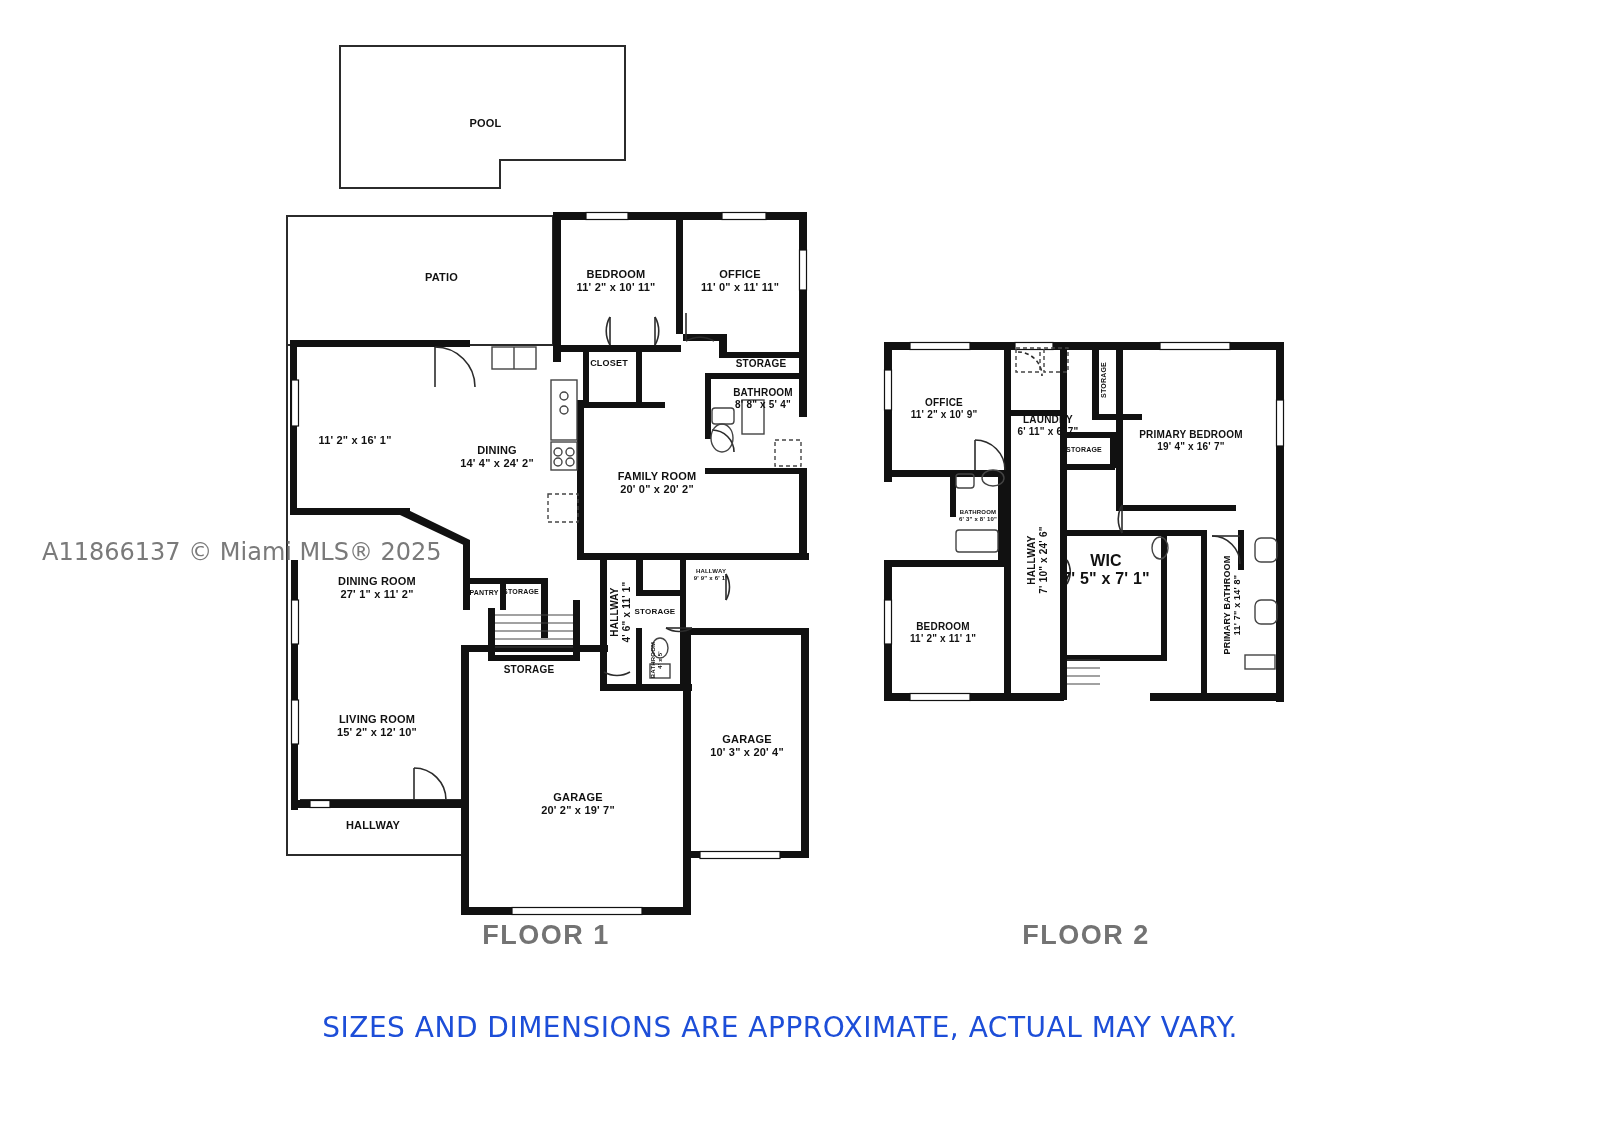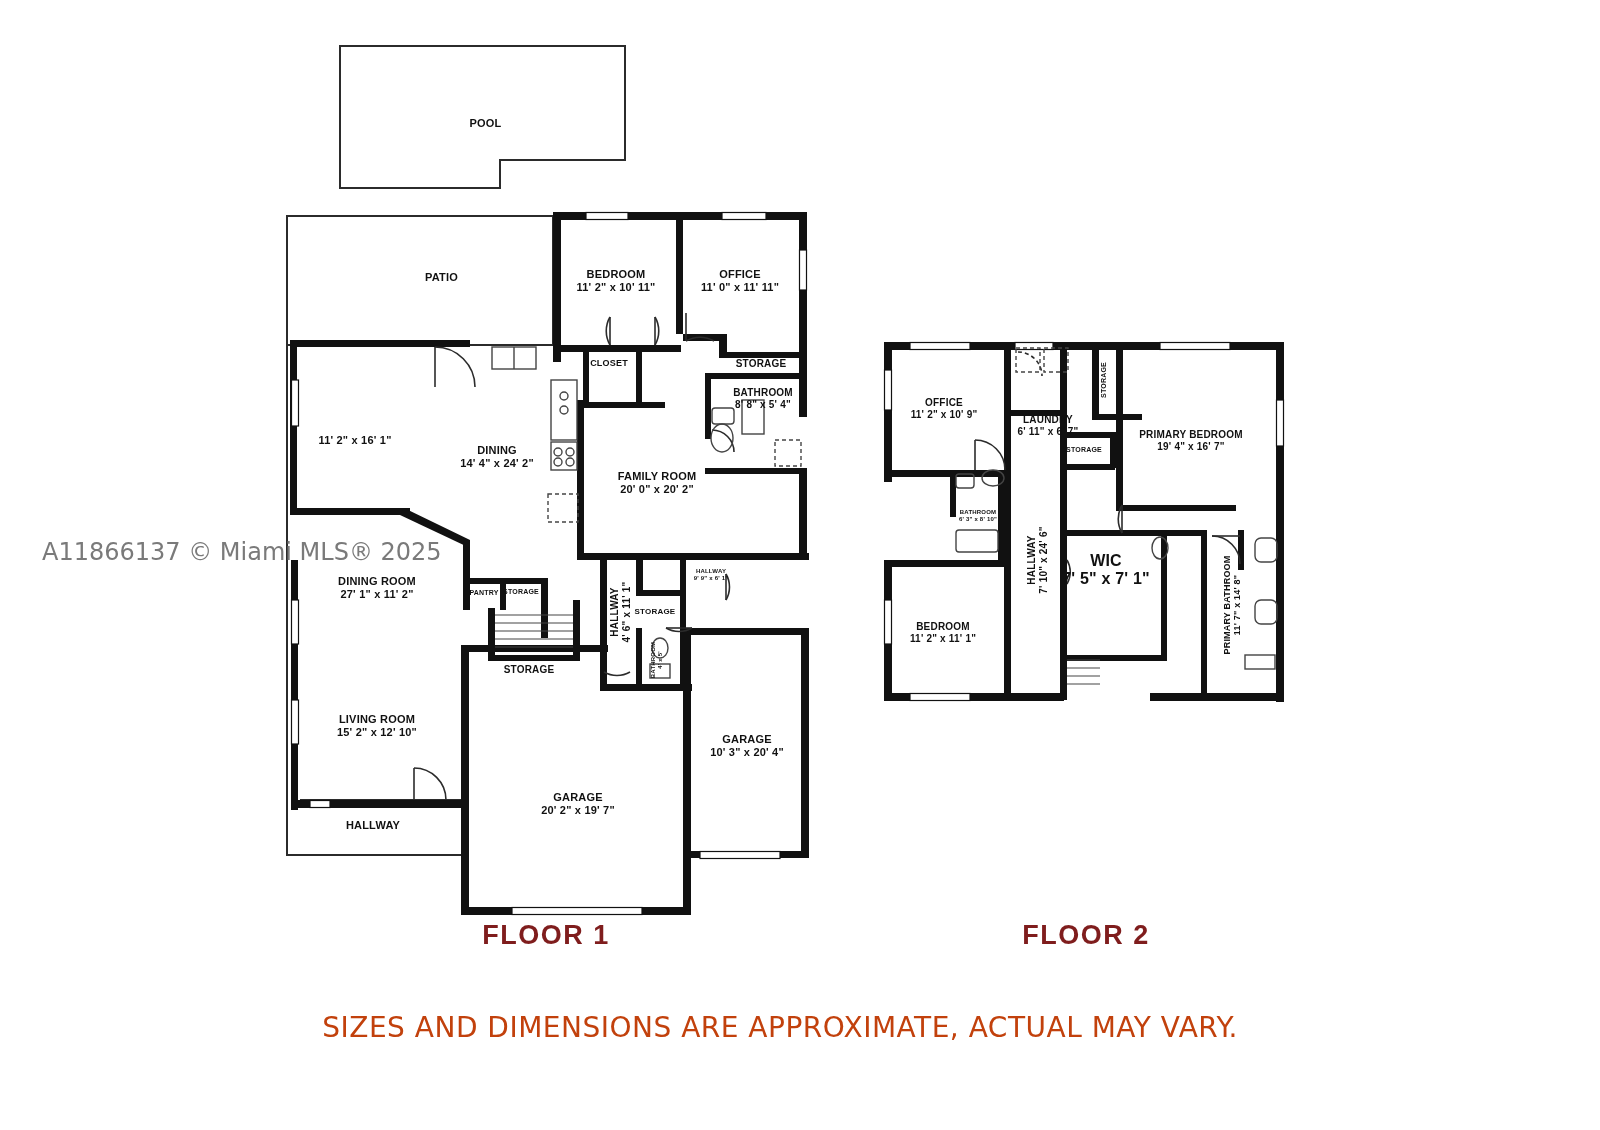--- a/index.html
+++ b/index.html
@@ -37,29 +37,29 @@
   }
   .rot {
     transform: translate(-50%, -50%) rotate(-90deg);
   }
   .floor-title {
     position: absolute;
     transform: translate(-50%, -50%);
     font-size: 27px;
     font-weight: bold;
     letter-spacing: 1.5px;
-    color: #7f1d1d;
+    color: #737373;
     white-space: nowrap;
   }
   .footer-note {
     position: absolute;
     transform: translate(-50%, -50%);
     font-size: 28px;
     letter-spacing: 0.5px;
-    color: #c2410c;
+    color: #1d4ed8;
     white-space: nowrap;
     font-family: "DejaVu Sans", sans-serif;
   }
   .watermark {
     position: absolute;
     transform: translate(0, -50%);
     font-size: 24px;
     color: #7a7a7a;
     white-space: nowrap;
     font-family: "DejaVu Sans", sans-serif;

